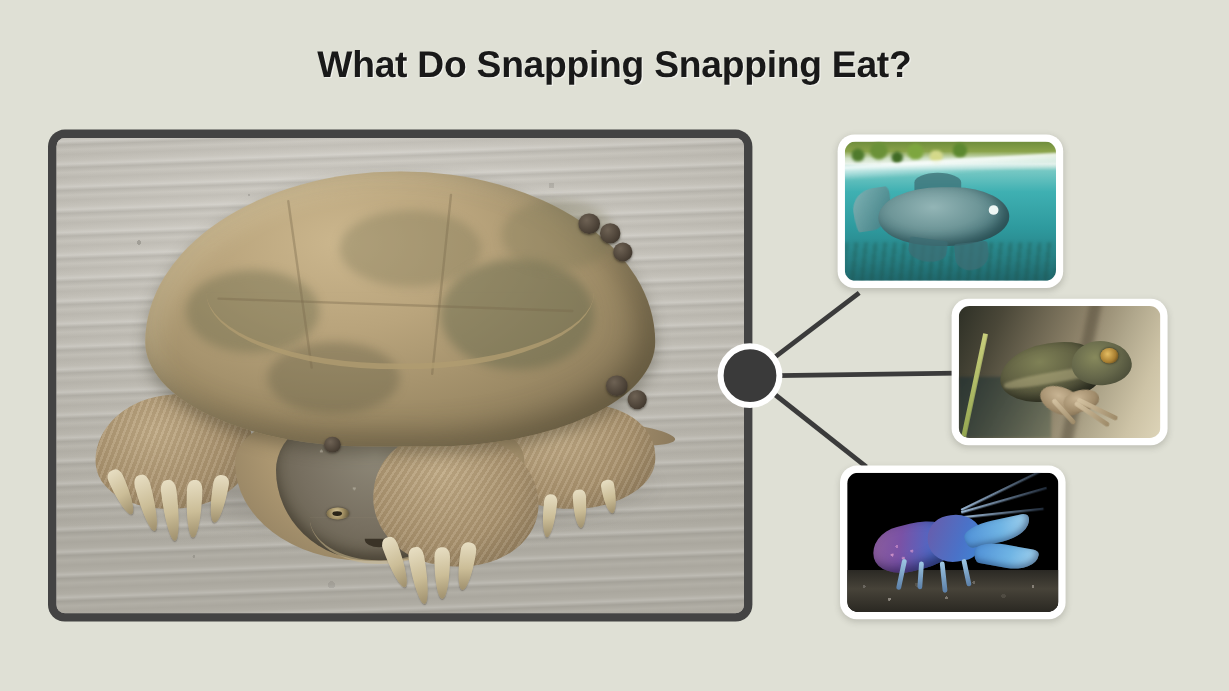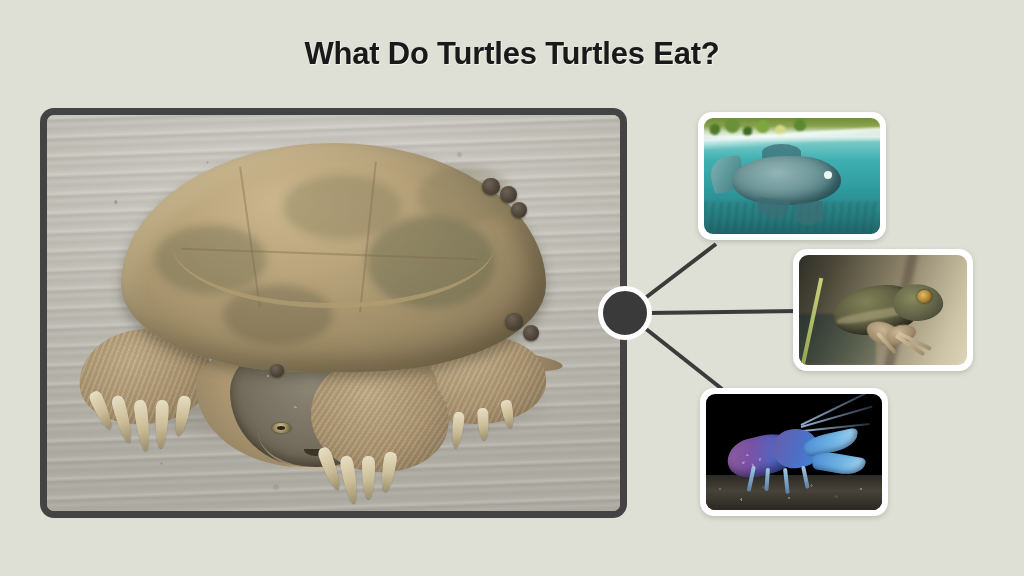--- a/index.html
+++ b/index.html
@@ -474,21 +474,21 @@
     background: linear-gradient(180deg,#9fc8e4,#5b7fa8);
     border-radius:2px;
     transform-origin: top center;
   }
 </style>
 </head>
 <body>
 
 <div id="infographic">
 
-  <div id="title">What Do Turtles Turtles Eat?</div>
+  <div id="title">What Do Snapping Snapping Eat?</div>
 
   <svg id="connectors" viewBox="0 0 1024 576" width="1024" height="576">
     <line x1="640" y1="302" x2="716" y2="244" stroke="#3b3b3b" stroke-width="4"></line>
     <line x1="648" y1="313" x2="798" y2="311" stroke="#3b3b3b" stroke-width="4"></line>
     <line x1="641" y1="325" x2="722" y2="389" stroke="#3b3b3b" stroke-width="4"></line>
   </svg>
 
   <div id="main-photo-frame">
     <div id="main-photo">
 

